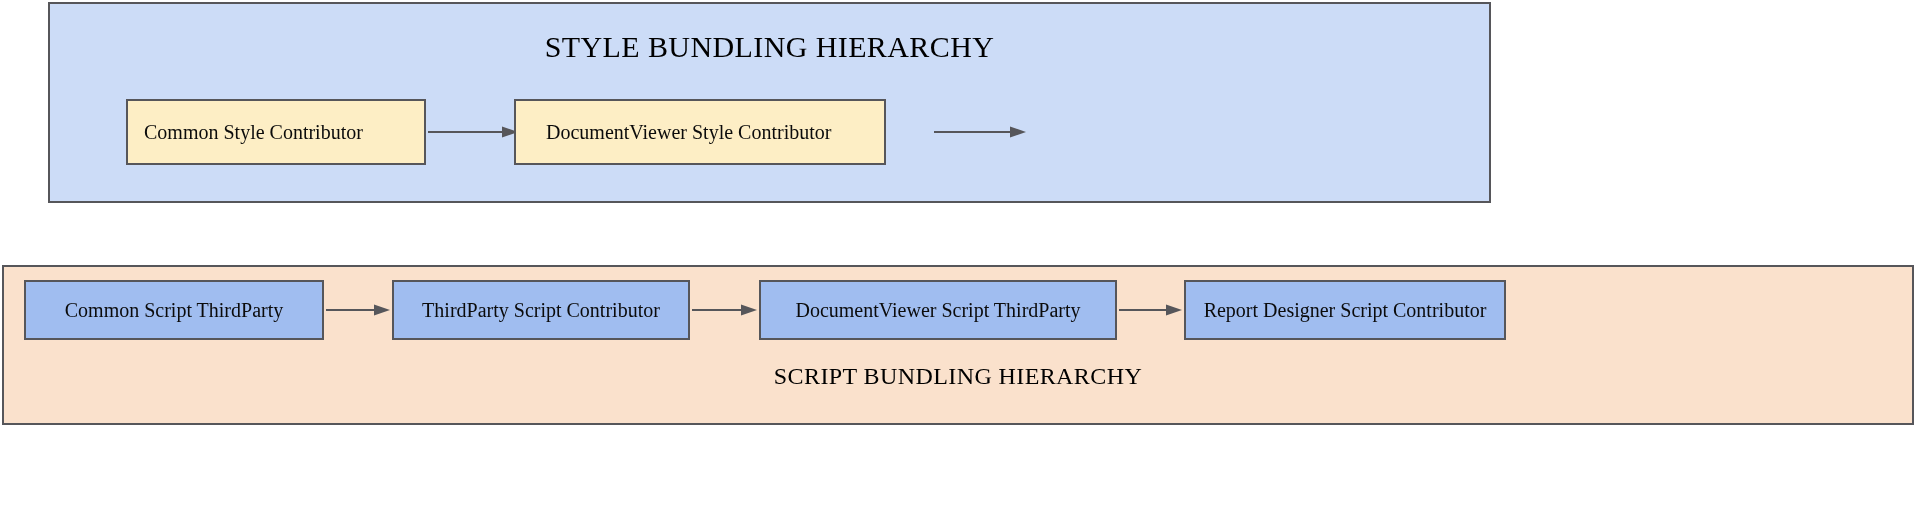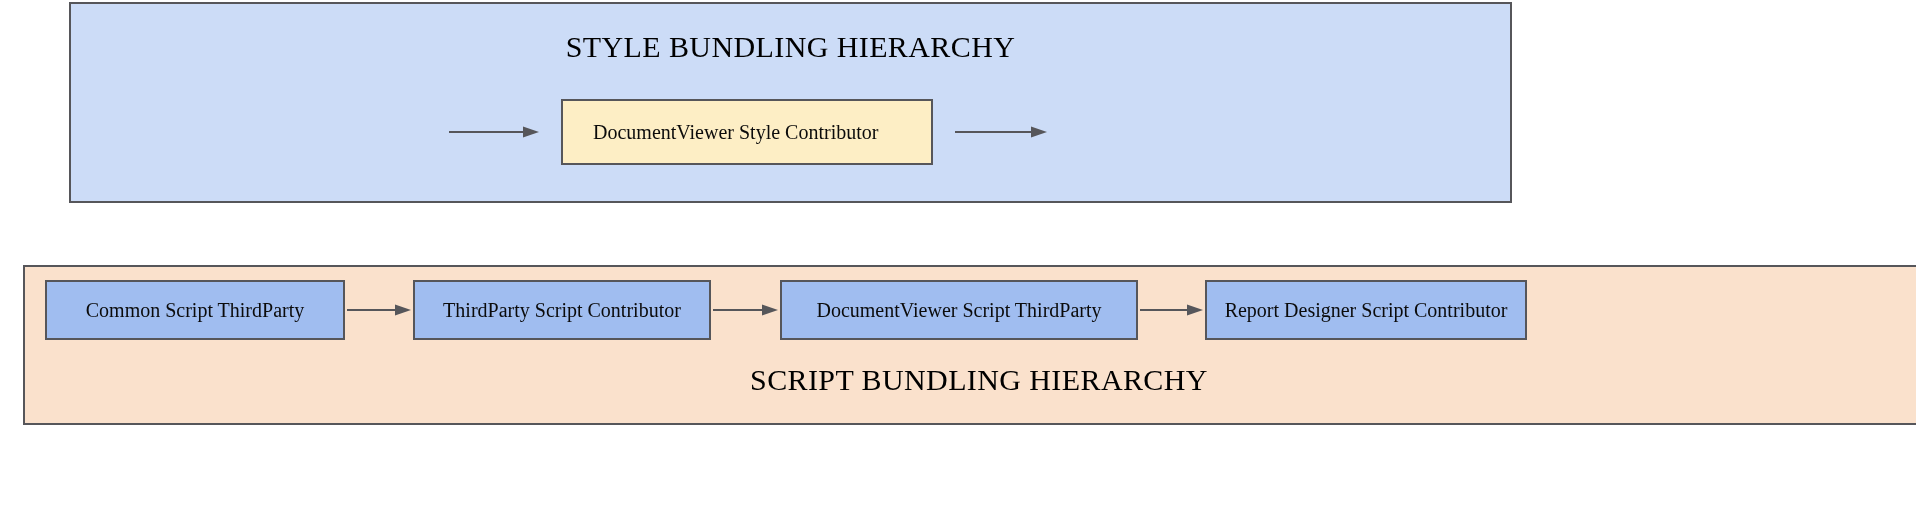--- a/index.html
+++ b/index.html
@@ -12,21 +12,20 @@
     height: 526px;
     position: relative;
     font-family: "Liberation Serif", "DejaVu Serif", serif;
     overflow: hidden;
   }
 
   .panel {
     position: absolute;
     box-sizing: border-box;
     border: 2px solid #56565a;
-    margin-left: 21px;
   }
 
   
   #style-panel {
     left: 48px;
     top: 2px;
     width: 1443px;
     height: 201px;
     background: #ccdcf7;
   }
@@ -49,42 +48,42 @@
     background: #fdeec5;
     border: 2px solid #56565a;
     display: flex;
     align-items: center;
     padding-left: 16px;
     font-size: 20px;
     color: #0b0b0b;
     white-space: nowrap;
   }
   #style-node-0 { left: 76px;  width: 300px; }
-  #style-node-1 { left: 490px; width: 372px; padding-left: 30px; }
+  #style-node-1 { left: 464px; width: 372px; padding-left: 30px; }
   #style-node-2 { left: 978px; width: 412px; }
 
   .style-arrow { position: absolute; top: 121px; height: 14px; }
   #style-arrow-0 { left: 378px; width: 90px; }
   #style-arrow-1 { left: 884px; width: 92px; }
 
   
   #script-panel {
     left: 2px;
     top: 265px;
     width: 1912px;
     height: 160px;
     background: #fae1cc;
   }
   #script-title {
     position: absolute;
     left: 0;
     top: 96px;
     width: 100%;
     text-align: center;
-    font-size: 30px;
+    font-size: 24px;
     color: #000000;
     letter-spacing: 0.4px;
     white-space: nowrap;
   }
   .script-node {
     position: absolute;
     box-sizing: border-box;
     top: 13px;
     height: 60px;
     background: #a0bdf0;
@@ -108,20 +107,23 @@
 
   .arrow-svg { display: block; width: 100%; height: 100%; overflow: visible; }
 </style>
 </head>
 <body>
 
 <div class="panel" id="style-panel">
 
   <div id="style-title">STYLE BUNDLING HIERARCHY</div>
 
+  <div class="style-node" id="style-node-0">
+    <span>Common Style Contributor</span>
+  </div>
 
   <div class="style-arrow" id="style-arrow-0">
     <svg class="arrow-svg" viewBox="0 0 90 14" preserveAspectRatio="none">
       <line x1="0" y1="7" x2="74" y2="7" stroke="#56565a" stroke-width="2.2"></line>
       <polygon points="74,1.5 90,7 74,12.5" fill="#56565a"></polygon>
     </svg>
   </div>
 
   <div class="style-node" id="style-node-1">
     <span>DocumentViewer Style Contributor</span>

